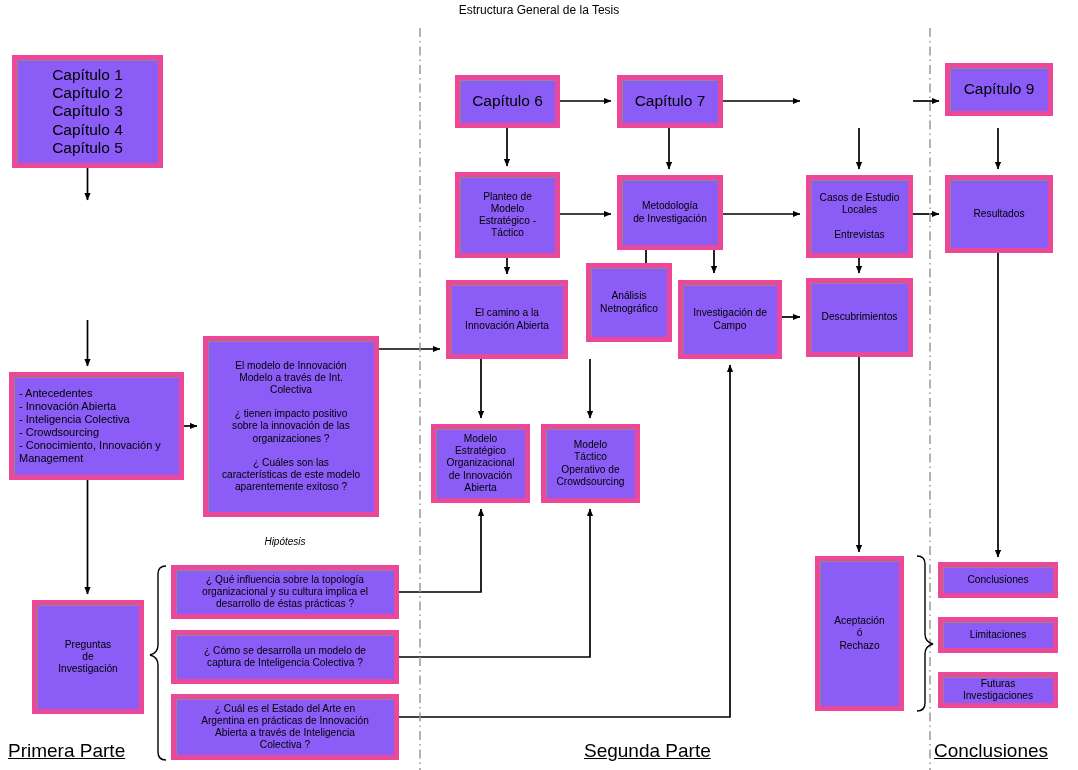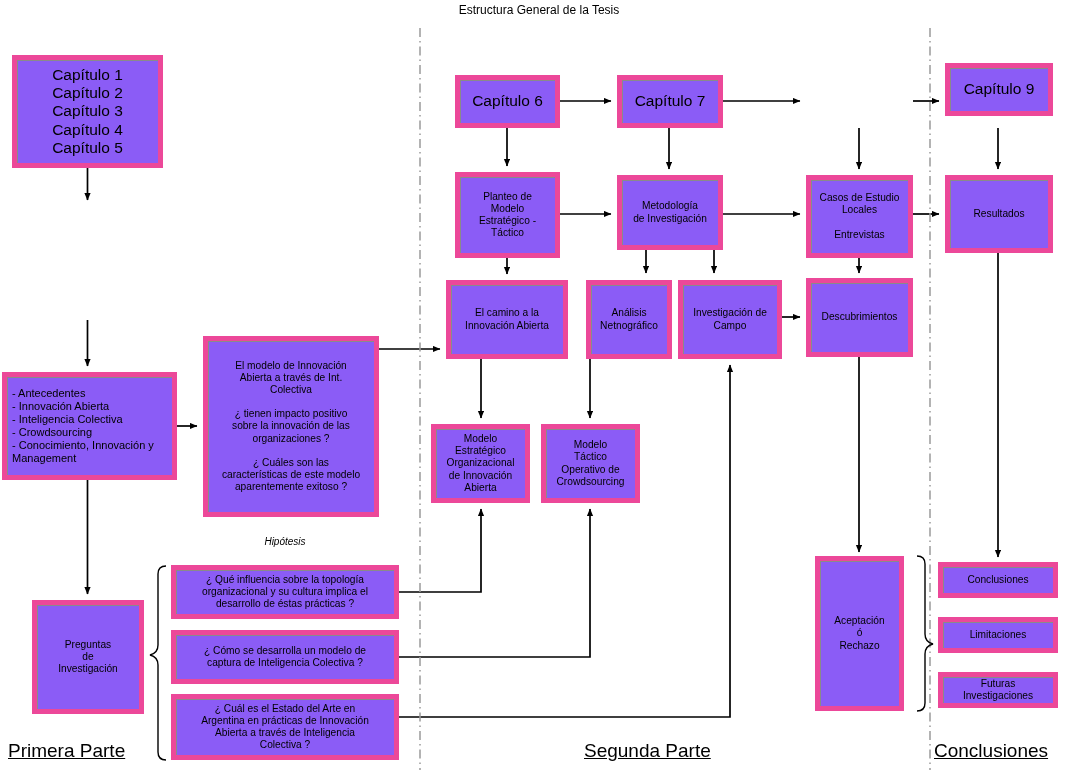--- a/index.html
+++ b/index.html
@@ -80,33 +80,33 @@
 
   <div class="t-title" style="left:0;top:3px;width:1078px;text-align:center;">Estructura General de la Tesis</div>
 
   <div class="box f16" style="left:12px;top:55px;width:151px;height:113px;">Capítulo 1
 Capítulo 2
 Capítulo 3
 Capítulo 4
 Capítulo 5</div>
 
 
-  <div class="box f11 leftlist" style="left:2px;top:372px;width:175px;height:108px;">- Antecedentes
+  <div class="box f11 leftlist" style="left:9px;top:372px;width:175px;height:108px;">- Antecedentes
 - Innovación Abierta
 - Inteligencia Colectiva
 - Crowdsourcing
 - Conocimiento, Innovación y
 Management</div>
 
   <div class="box f10" style="left:32px;top:600px;width:112px;height:114px;">Preguntas
 de
 Investigación</div>
 
   <div class="box f10" style="left:203px;top:336px;width:176px;height:181px;">El modelo de  Innovación
-Abierta a través de Int.
+Modelo a través de Int.
 Colectiva
 
 ¿ tienen impacto positivo
 sobre la innovación de las
 organizaciones ?
 
 ¿ Cuáles son las
 características de este modelo
 aparentemente exitoso ?</div>
 
@@ -133,21 +133,21 @@
   <div class="box f10" style="left:617px;top:175px;width:106px;height:75px;">Metodología
 de Investigación</div>
   <div class="box f10" style="left:806px;top:175px;width:107px;height:83px;text-align:center;">Casos de Estudio
 Locales
 
 Entrevistas</div>
   <div class="box f10" style="left:945px;top:175px;width:108px;height:78px;">Resultados</div>
 
   <div class="box f10" style="left:446px;top:280px;width:122px;height:79px;">El camino a la
 Innovación Abierta</div>
-  <div class="box f10" style="left:586px;top:280px;width:86px;height:79px;text-align:center;">Análisis
+  <div class="box f10" style="left:586px;top:263px;width:86px;height:79px;text-align:center;">Análisis
 Netnográfico</div>
   <div class="box f10" style="left:678px;top:280px;width:104px;height:79px;">Investigación de
 Campo</div>
   <div class="box f10" style="left:806px;top:278px;width:107px;height:79px;">Descubrimientos</div>
 
   <div class="box f10" style="left:431px;top:424px;width:99px;height:79px;">Modelo
 Estratégico
 Organizacional
 de Innovación
 Abierta</div>

